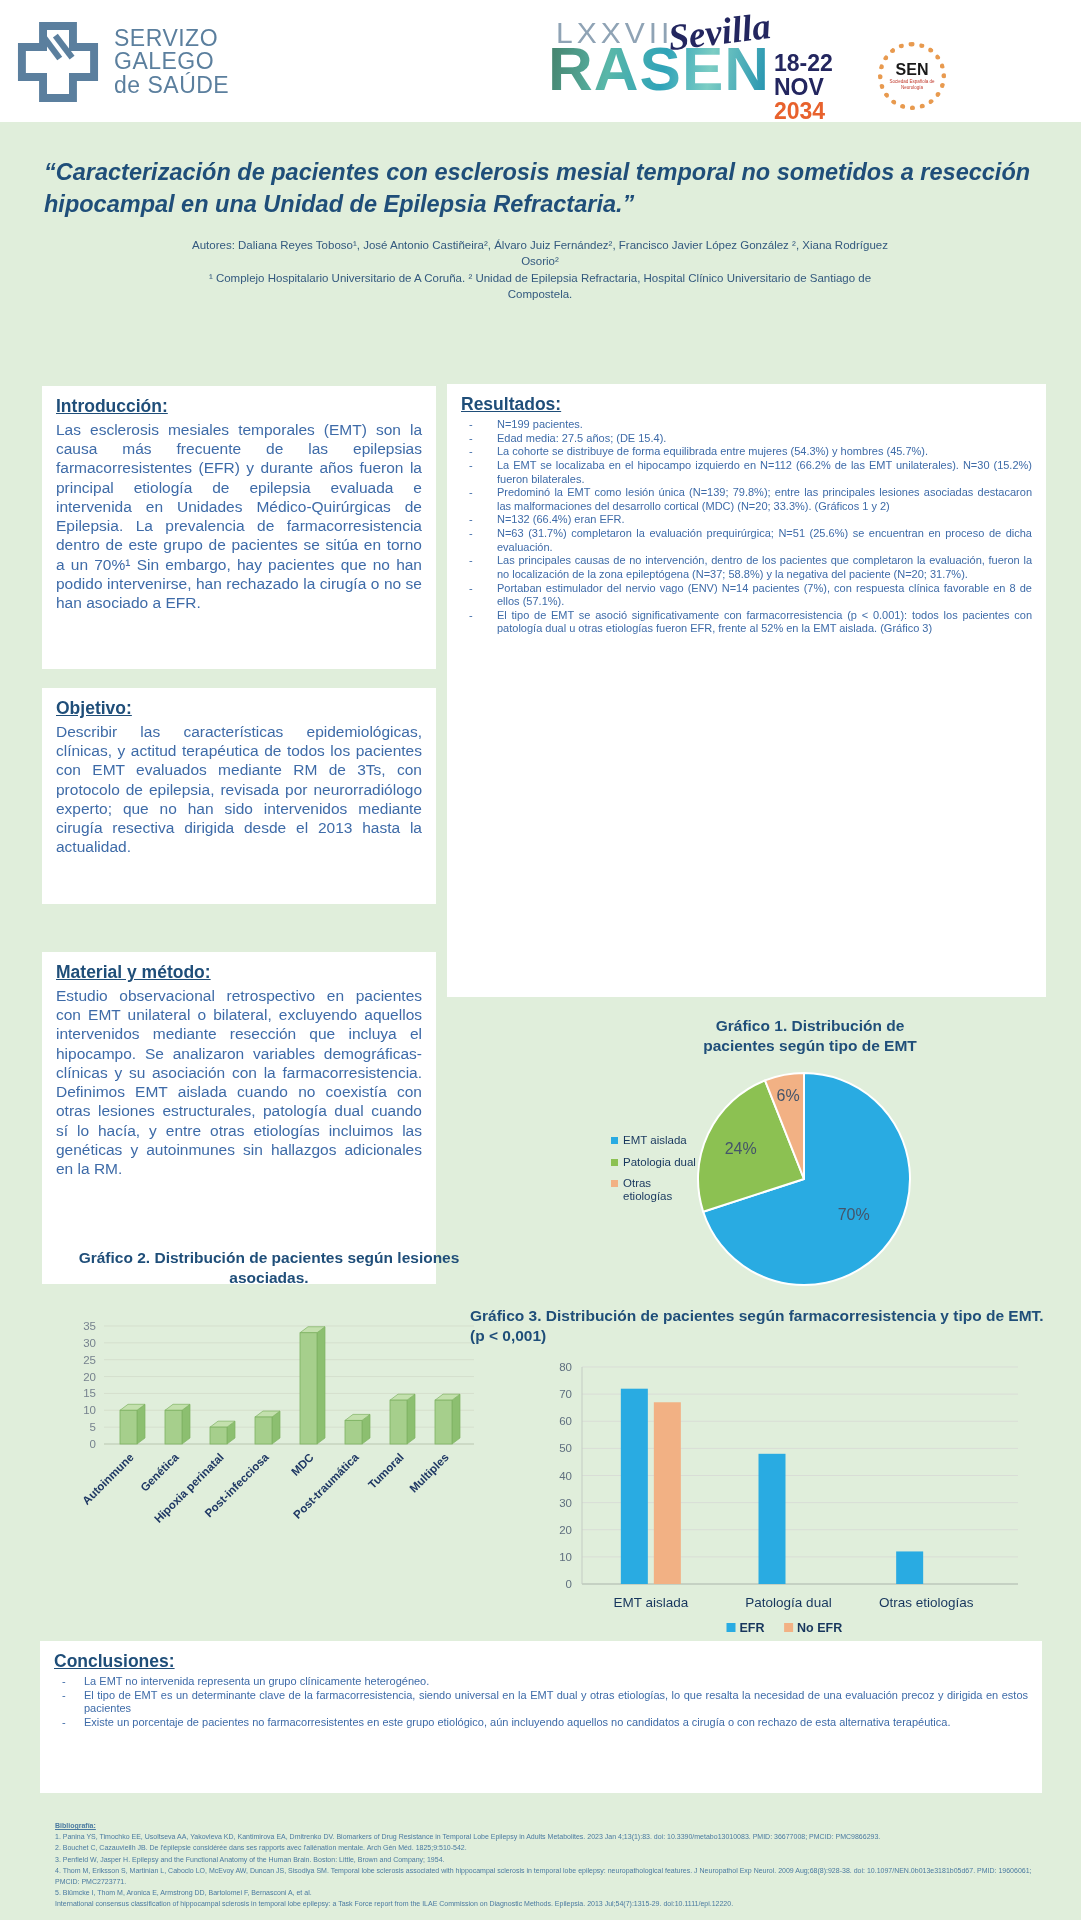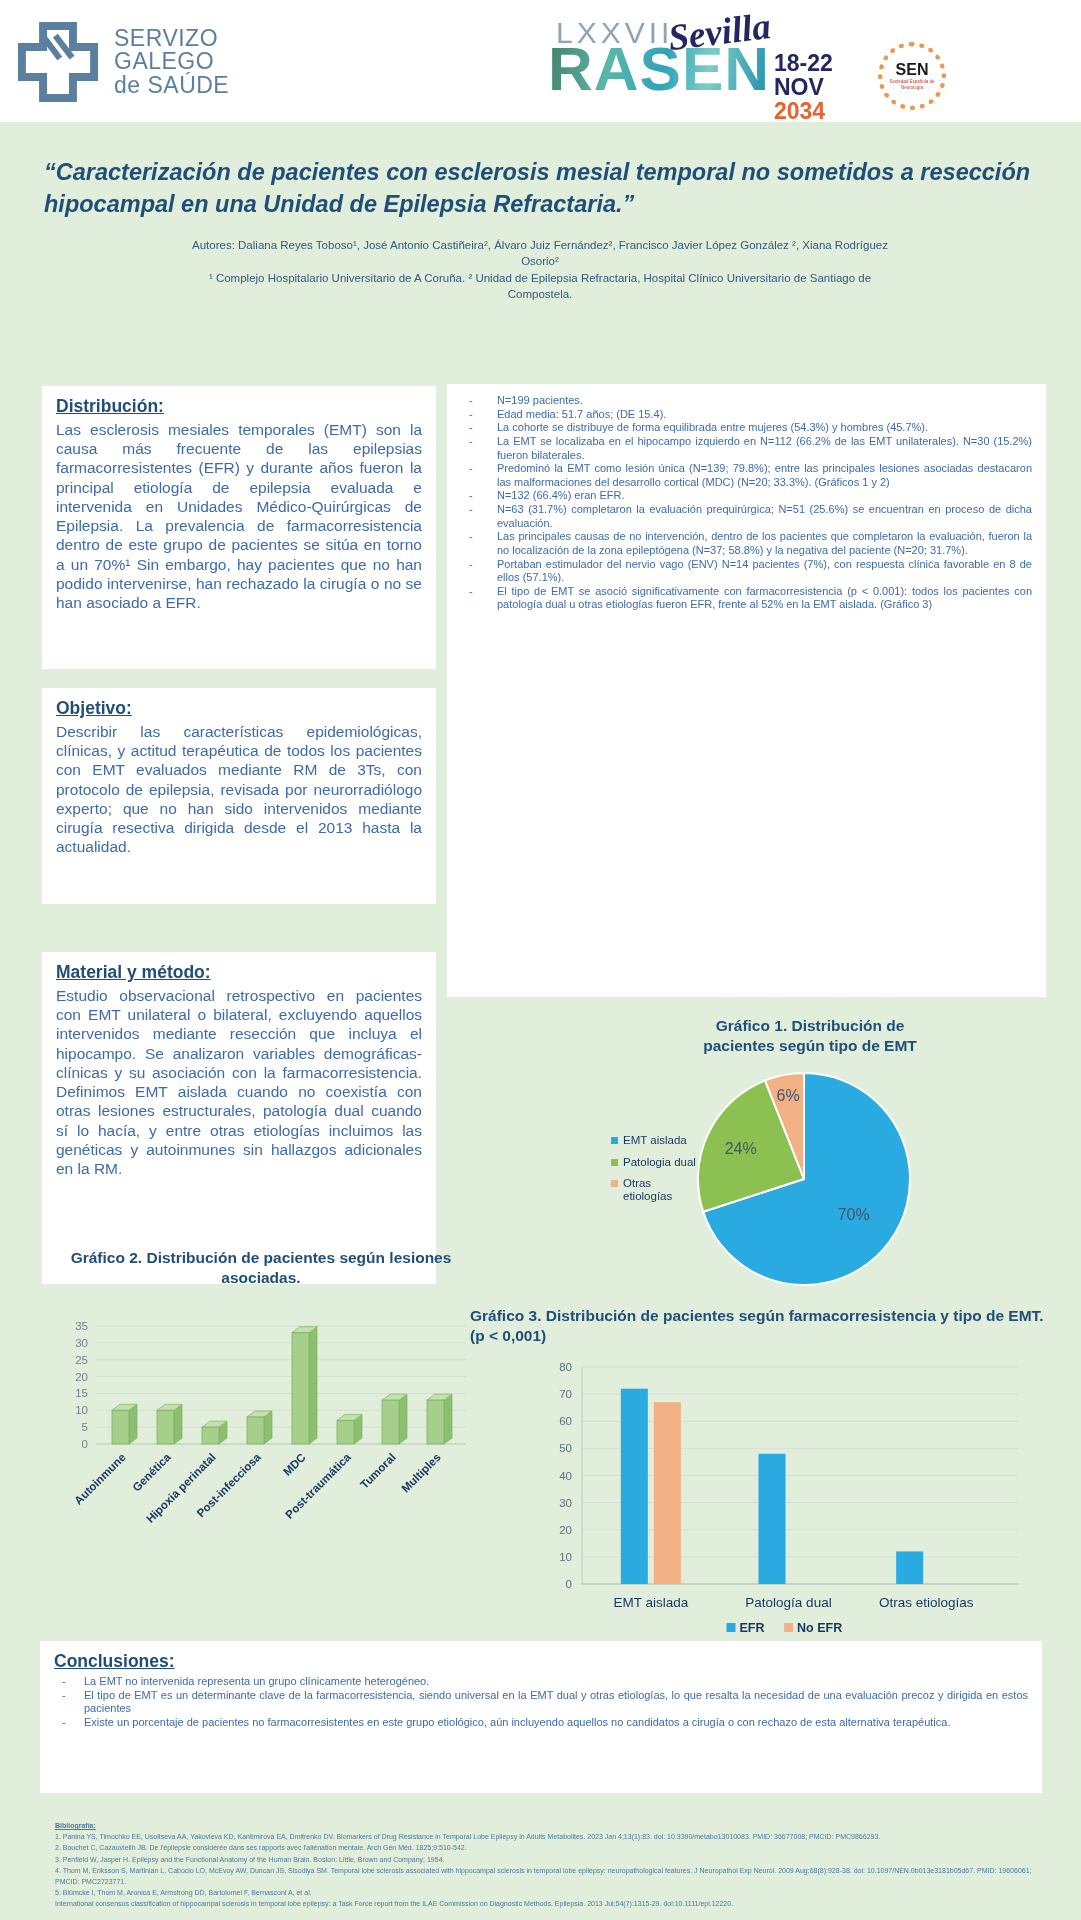--- a/index.html
+++ b/index.html
@@ -46,21 +46,21 @@
   
   .chart-title{font-weight:700;color:#1f4e79;font-size:15.5px;line-height:1.28;}
   #g1{position:absolute;left:595px;top:1016px;width:430px;}
   #g1 .chart-title{width:250px;margin:0 auto;text-align:center;}
   .pie-area{position:relative;height:260px;}
   #pie-host{position:absolute;left:100px;top:14px;}
   #pie-legend{position:absolute;left:16px;top:78px;width:88px;margin:0;padding:0;list-style:none;}
   #pie-legend li{display:flex;gap:5px;margin-bottom:9px;font-size:11.5px;color:#17365d;line-height:1.12;}
   #pie-legend .mark{flex:0 0 auto;width:7px;height:7px;margin-top:3px;}
 
-  #g2{position:absolute;left:46px;top:1248px;width:430px;}
+  #g2{position:absolute;left:54px;top:1248px;width:430px;}
   #g2 .chart-title{width:390px;margin:0 auto 4px auto;text-align:center;}
 
   #g3{position:absolute;left:470px;top:1306px;width:578px;}
   #g3 .chart-title{margin:0 0 4px 0;text-align:left;}
 
   svg text{font-family:"Liberation Sans",sans-serif;}
 
   
   .bib{position:absolute;left:55px;top:1820px;width:990px;color:#4a7aa0;font-size:7px;line-height:1.6;}
   .bib h3{margin:0;font-size:7px;font-weight:700;text-decoration:underline;color:#4a7aa0;}
@@ -98,38 +98,39 @@
     <div class="sen-sub">Sociedad Española de Neurología</div>
   </div>
 
   <div class="main-title">“Caracterización de pacientes con esclerosis mesial temporal no sometidos a resección hipocampal en una Unidad de Epilepsia Refractaria.”</div>
   <div class="meta">
     <p>Autores: Daliana Reyes Toboso¹, José Antonio Castiñeira², Álvaro Juiz Fernández², Francisco Javier López González ², Xiana Rodríguez Osorio²</p>
     <p>¹ Complejo Hospitalario Universitario de A Coruña. ² Unidad de Epilepsia Refractaria, Hospital Clínico Universitario de Santiago de Compostela.</p>
   </div>
 
   <div class="box" id="box-intro">
-    <h2>Distribución:</h2>
+    <h2>Introducción:</h2>
     <p class="body-text">Las esclerosis mesiales temporales (EMT) son la causa más frecuente de las epilepsias farmacorresistentes (EFR) y durante años fueron la principal etiología de epilepsia evaluada e intervenida en Unidades Médico-Quirúrgicas de Epilepsia. La prevalencia de farmacorresistencia dentro de este grupo de pacientes se sitúa en torno a un 70%¹ Sin embargo, hay pacientes que no han podido intervenirse, han rechazado la cirugía o no se han asociado a EFR.</p>
   </div>
 
   <div class="box" id="box-obj">
     <h2>Objetivo:</h2>
     <p class="body-text">Describir las características epidemiológicas, clínicas, y actitud terapéutica de todos los pacientes con EMT evaluados mediante RM de 3Ts, con protocolo de epilepsia, revisada por neurorradiólogo experto; que no han sido intervenidos mediante cirugía resectiva dirigida desde el 2013 hasta la actualidad.</p>
   </div>
 
   <div class="box" id="box-mat">
     <h2>Material y método:</h2>
     <p class="body-text">Estudio observacional retrospectivo en pacientes con EMT unilateral o bilateral, excluyendo aquellos intervenidos mediante resección que incluya el hipocampo. Se analizaron variables demográficas-clínicas y su asociación con la farmacorresistencia. Definimos EMT aislada cuando no coexistía con otras lesiones estructurales, patología dual cuando sí lo hacía, y entre otras etiologías incluimos las genéticas y autoinmunes sin hallazgos adicionales en la RM.</p>
   </div>
 
   <div class="box" id="box-res">
+    <h2>Resultados:</h2>
     <ul class="dash" id="res-list">
         <li>N=199 pacientes.</li>
-        <li>Edad media: 51.7 años; (DE 15.4).</li>
+        <li>Edad media: 27.5 años; (DE 15.4).</li>
         <li>La cohorte se distribuye de forma equilibrada entre mujeres (54.3%) y hombres (45.7%).</li>
         <li>La EMT se localizaba en el hipocampo izquierdo en N=112 (66.2% de las EMT unilaterales). N=30 (15.2%) fueron bilaterales.</li>
         <li>Predominó la EMT como lesión única (N=139; 79.8%); entre las principales lesiones asociadas destacaron las malformaciones del desarrollo cortical (MDC) (N=20; 33.3%). (Gráficos 1 y 2)</li>
         <li>N=132 (66.4%) eran EFR.</li>
         <li>N=63 (31.7%) completaron la evaluación prequirúrgica; N=51 (25.6%) se encuentran en proceso de dicha evaluación.</li>
         <li>Las principales causas de no intervención, dentro de los pacientes que completaron la evaluación, fueron la no localización de la zona epileptógena (N=37; 58.8%) y la negativa del paciente (N=20; 31.7%).</li>
         <li>Portaban estimulador del nervio vago (ENV) N=14 pacientes (7%), con respuesta clínica favorable en 8 de ellos (57.1%).</li>
         <li>El tipo de EMT se asoció significativamente con farmacorresistencia (p &lt; 0.001): todos los pacientes con patología dual u otras etiologías fueron EFR, frente al 52% en la EMT aislada. (Gráfico 3)</li>
       </ul>
   </div>

